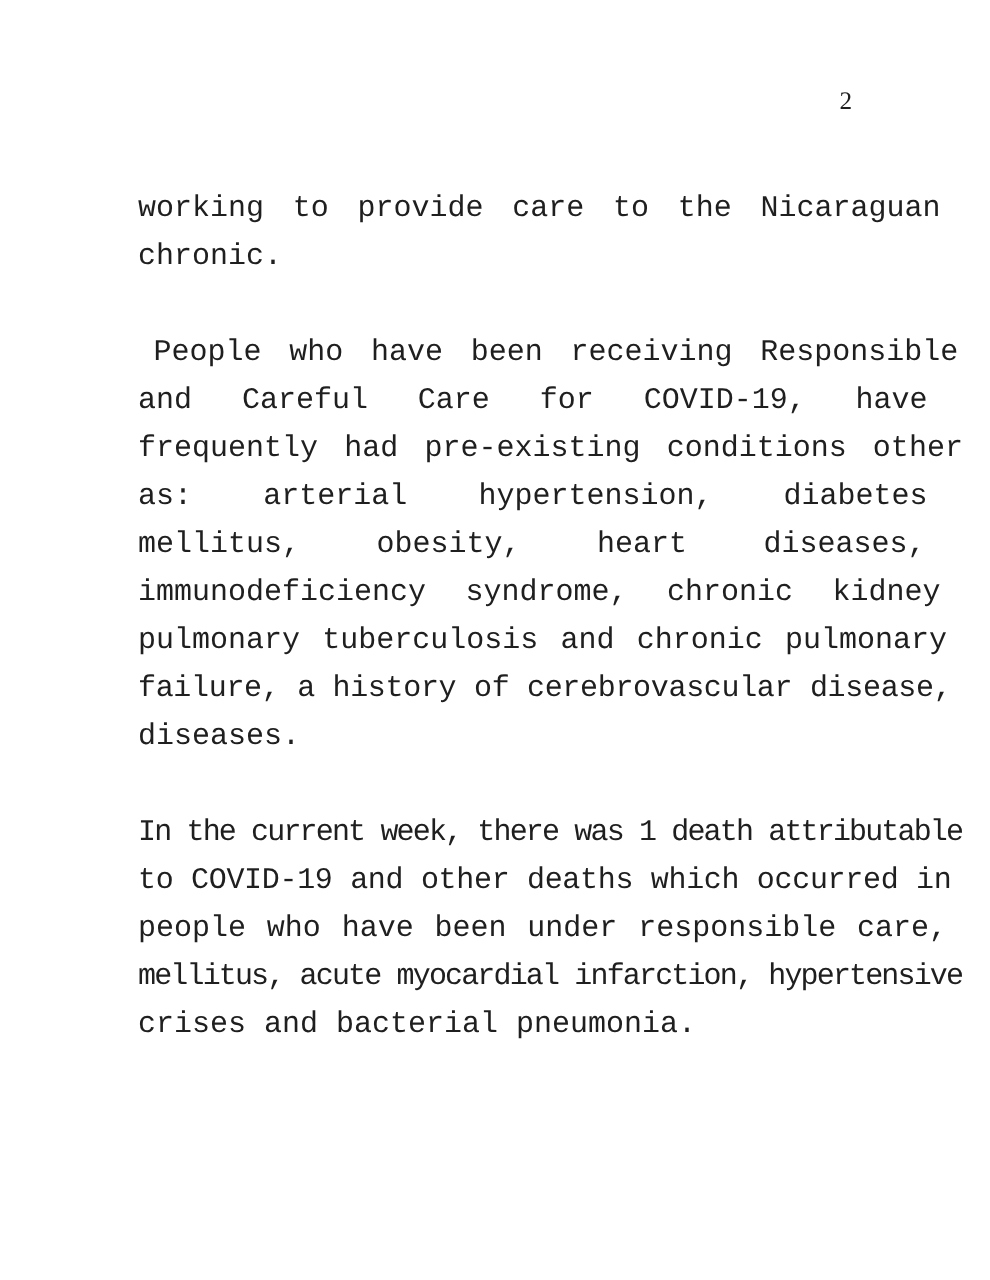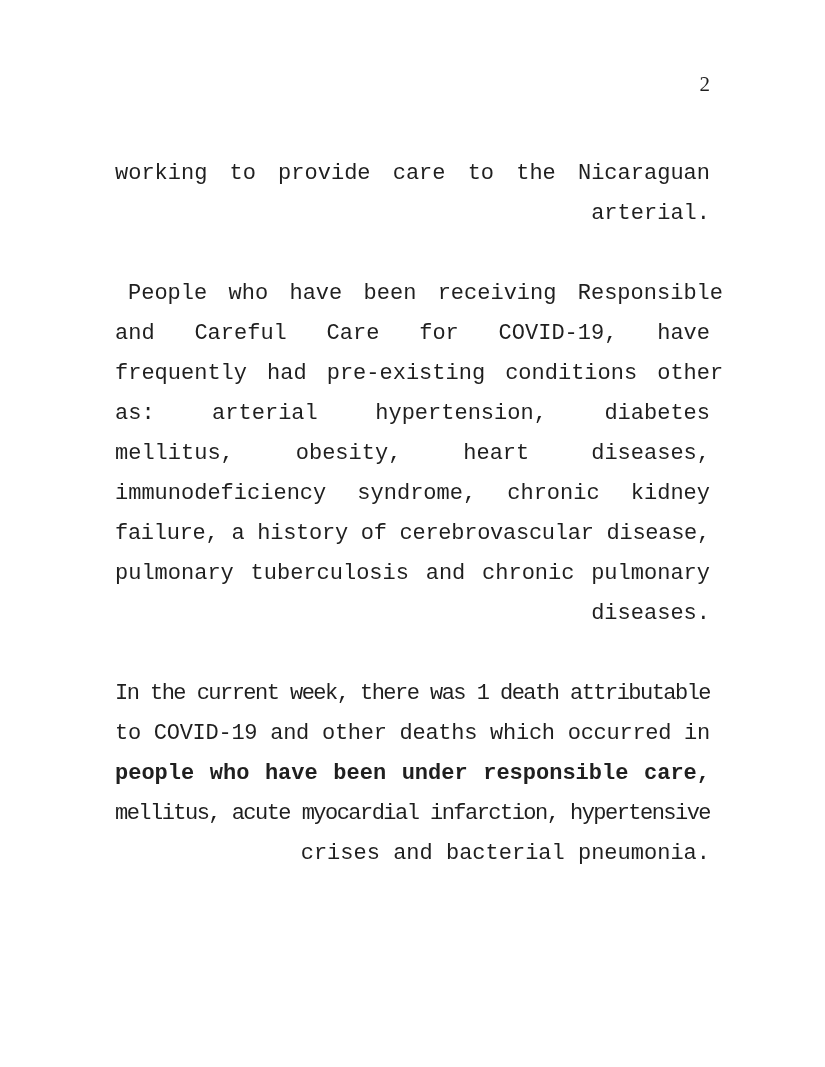--- a/index.html
+++ b/index.html
@@ -29,54 +29,53 @@
     top: 154px;
     width: 595px;
   }
   .paragraph {
     margin: 0 0 40px 0;
   }
   .line {
     height: 40px;
     line-height: 40px;
     font-family: "Liberation Mono", "DejaVu Sans Mono", monospace;
-    font-size: 22px;
+    font-size: 25px;
     font-weight: 400;
     color: #1f1f1f;
     white-space: pre;
     overflow: visible;
-    text-align: right;
   }
   .line > span {
     display: inline-block;
     white-space: pre;
   }
 </style>
 </head>
 <body>
 
 <div class="page">
   <div class="page-number">2</div>
   <div class="text-block" id="text-block">
       <div class="paragraph">
         <div class="line"><span style="letter-spacing: 0px; word-spacing: 8.95052px;">working to provide care to the Nicaraguan</span></div>
-        <div class="line para-end"><span style="letter-spacing: 0px; word-spacing: 0px;">arterial.</span></div>
+        <div class="line para-end"><span style="letter-spacing: 0px; word-spacing: 0px;">chronic.</span></div>
       </div>
       <div class="paragraph">
         <div class="line"><span style="letter-spacing: 0px; word-spacing: 8.1px; margin-left: 13px;">People who have been receiving Responsible</span></div>
         <div class="line"><span style="letter-spacing: 0px; word-spacing: 26.5844px;">and Careful Care for COVID-19, have</span></div>
         <div class="line"><span style="letter-spacing: 0px; word-spacing: 6.82422px;">frequently had pre-existing conditions other</span></div>
         <div class="line"><span style="letter-spacing: 0px; word-spacing: 44.3073px;">as: arterial hypertension, diabetes</span></div>
         <div class="line"><span style="letter-spacing: 0px; word-spacing: 48.7083px;">mellitus, obesity, heart diseases,</span></div>
         <div class="line"><span style="letter-spacing: 0px; word-spacing: 17.901px;">immunodeficiency syndrome, chronic kidney</span></div>
+        <div class="line"><span style="letter-spacing: 0px; word-spacing: 3.52344px;">pulmonary tuberculosis and chronic pulmonary</span></div>
         <div class="line"><span style="letter-spacing: -0.267663px; word-spacing: 0px;">failure, a history of cerebrovascular disease,</span></div>
-        <div class="line"><span style="letter-spacing: 0px; word-spacing: 3.52344px;">pulmonary tuberculosis and chronic pulmonary</span></div>
         <div class="line para-end"><span style="letter-spacing: 0px; word-spacing: 0px;">diseases.</span></div>
       </div>
       <div class="paragraph">
         <div class="line"><span style="letter-spacing: -1.53554px; word-spacing: 0px;">In the current week, there was 1 death attributable</span></div>
         <div class="line"><span style="letter-spacing: -0.267663px; word-spacing: 0px;">to COVID-19 and other deaths which occurred in</span></div>
-        <div class="line"><span style="letter-spacing: 0px; word-spacing: 2.34896px; font-weight: bold;">people who have been under responsible care,</span></div>
+        <div class="line"><span style="letter-spacing: 0px; word-spacing: 2.34896px;">people who have been under responsible care,</span></div>
         <div class="line"><span style="letter-spacing: -1.53554px; word-spacing: 0px;">mellitus, acute myocardial infarction, hypertensive</span></div>
         <div class="line para-end"><span style="letter-spacing: 0px; word-spacing: 0px;">crises and bacterial pneumonia.</span></div>
       </div>
     </div>
 </div>
 
 </body></html>

